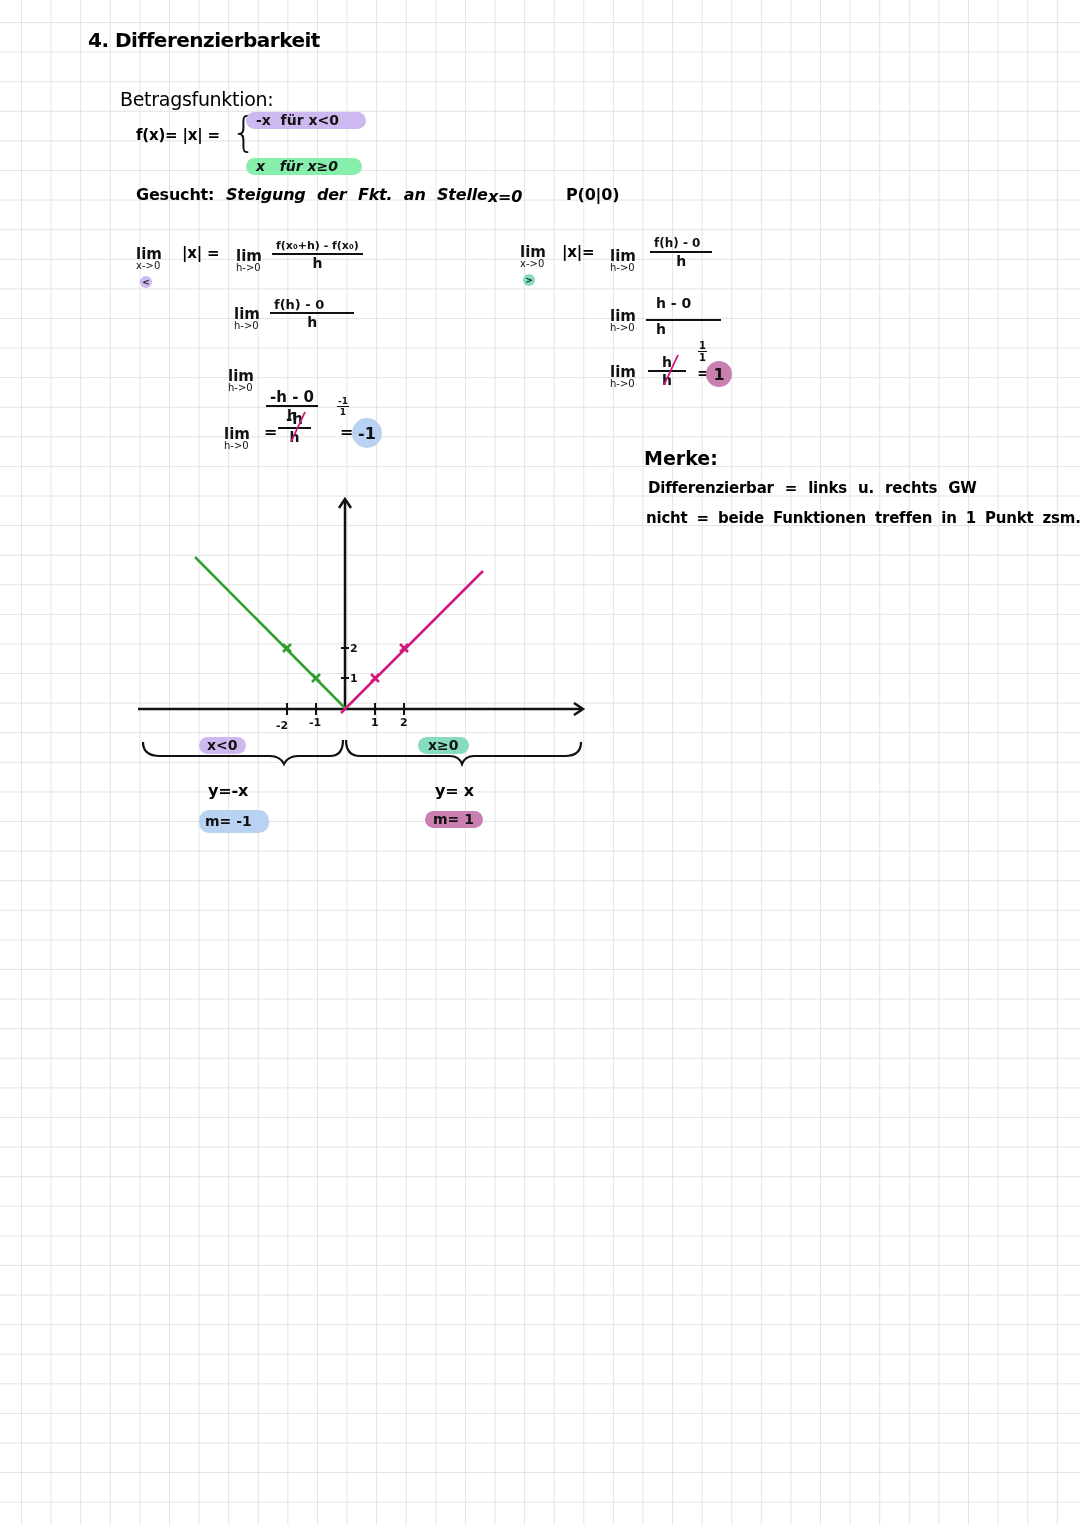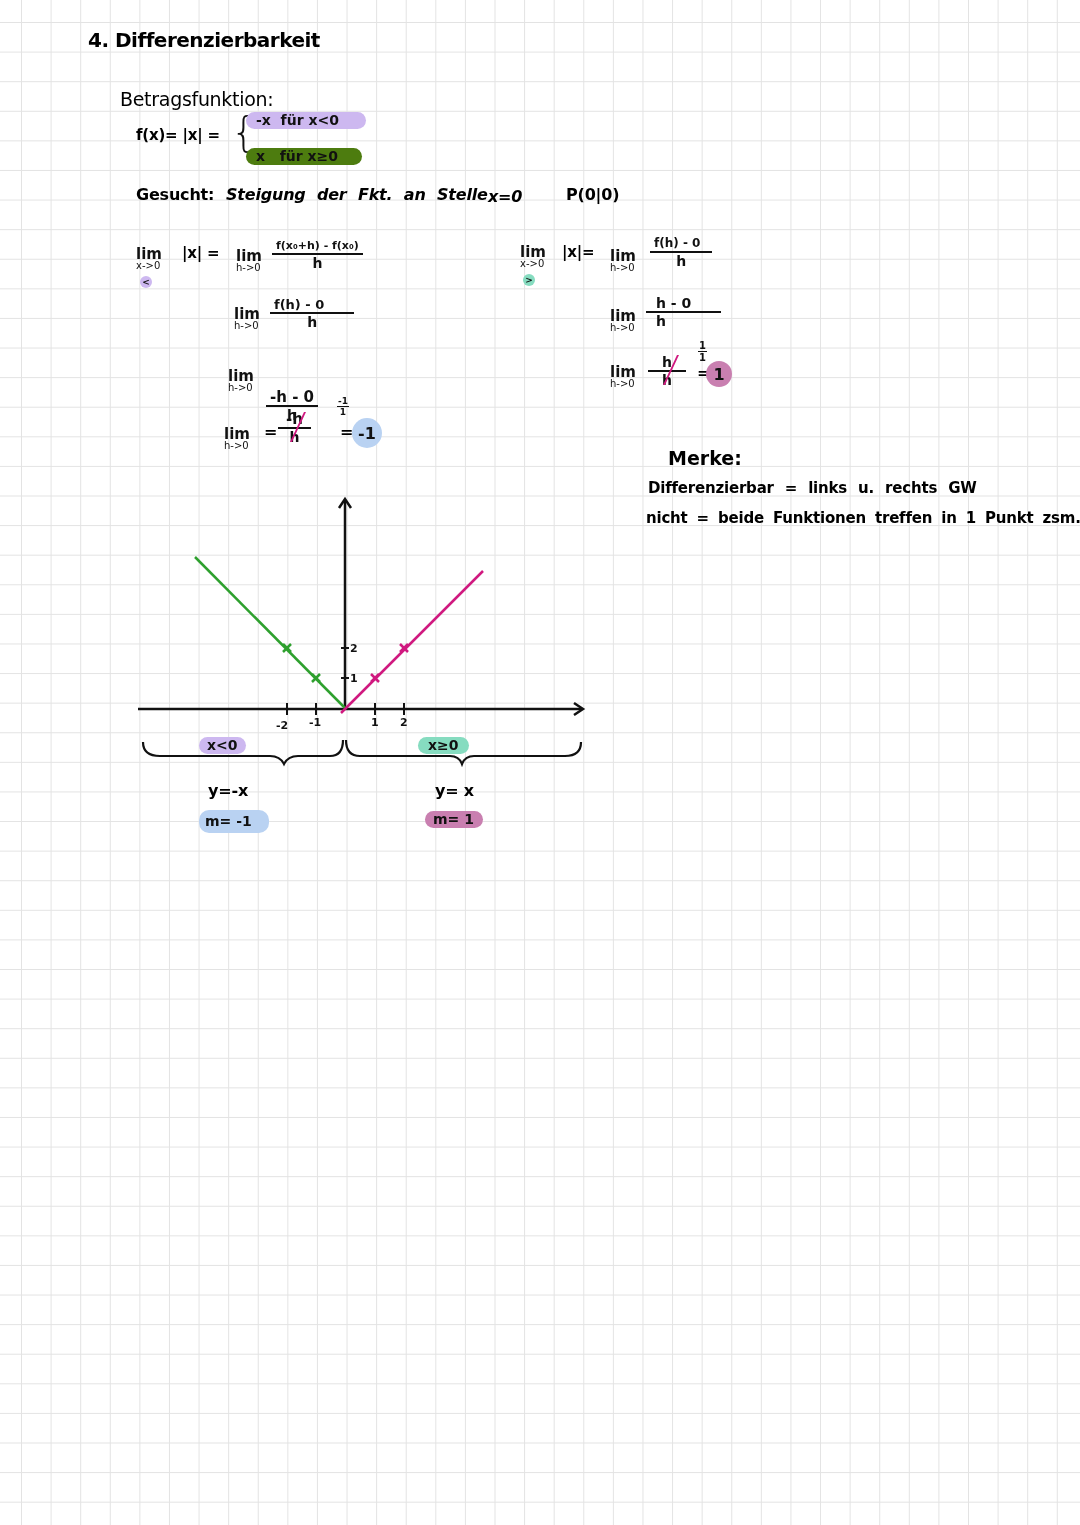--- a/index.html
+++ b/index.html
@@ -44,21 +44,21 @@
   <span>4.</span>
   <span>Differenzierbarkeit</span>
 </div>
 
 <div class="abs hand sub" style="left:120px; top:88px;">Betragsfunktion:</div>
 <div class="abs hand txt" style="left:136px; top:126px; font-size:15px;">f(x)= |x| =</div>
 <div class="abs" style="left:231px; top:112px; font-size:40px; line-height:40px; font-weight:200;">{</div>
 <div class="abs pill" style="left:246px; top:112px; background:#cdb8f0; width:100px;">
   <span>-x</span>&nbsp;&nbsp;<span>für x&lt;0</span>
 </div>
-<div class="abs pill" style="left:246px; top:148px; background:#4d7c0f; width:96px;">
+<div class="abs pill" style="left:246px; top:158px; background:#86efac; width:96px;font-style:italic;">
   <span>x</span>&nbsp;&nbsp;&nbsp;<span>für x≥0</span>
 </div>
 
 <div class="abs hand txt" style="left:136px; top:185px;">Gesucht:</div>
 <div class="abs hand txt" style="left:226px; top:185px; word-spacing:6px;font-style:italic;">Steigung der Fkt. an Stelle</div>
 <div class="abs hand txt" style="left:488px; top:187px; font-style:italic;">x=0</div>
 <div class="abs hand txt" style="left:566px; top:185px;">P(0|0)</div>
 
 <div class="abs lim" style="left:136px; top:248px;">
   <span class="l">lim</span>
@@ -125,41 +125,41 @@
 <div class="abs frac" style="left:650px; top:236px;">
   <span class="num" style="font-size:12px; padding:0 12px 0 4px;">f(h) - 0</span>
   <span class="den">h</span>
 </div>
 
 <div class="abs lim" style="left:610px; top:310px;">
   <span class="l">lim</span>
   <span class="s">h-&gt;0</span>
 </div>
 <div class="abs frac" style="left:646px; top:296px; align-items:flex-start;">
-  <span class="num" style="font-size:14px; padding:0 30px 0 10px;">h - 0</span>
+  <span class="num" style="font-size:14px; padding:0 30px 8px 10px;">h - 0</span>
   <span class="den" style="padding-left:10px;">h</span>
 </div>
 
 <div class="abs lim" style="left:610px; top:366px;">
   <span class="l">lim</span>
   <span class="s">h-&gt;0</span>
 </div>
 <div class="abs frac" style="left:648px; top:355px;">
   <span class="num" style="font-size:14px; padding:0 14px;">h</span>
   <span class="den">h</span>
 </div>
 <div class="abs" style="left:670px; top:355px; width:12px; height:30px; border-left:2px solid #d0197f; transform:skewX(-25deg);"></div>
 <div class="abs frac" style="left:698px; top:340px;">
   <span class="num" style="font-size:10px; padding:0 1px; border-bottom-width:1px; line-height:11px;">1</span>
   <span class="den" style="font-size:10px; line-height:11px;">1</span>
 </div>
 <div class="abs hand txt" style="left:697px; top:363px;">=</div>
 <div class="abs circle" style="left:706px; top:361px; width:26px; height:26px; background:#c97fb0;">1</div>
 
-<div class="abs hand" style="left:644px; top:447px; font-size:19px; font-weight:bold;margin-left:24px;">Merke:</div>
+<div class="abs hand" style="left:644px; top:447px; font-size:19px; font-weight:bold;">Merke:</div>
 <div class="abs hand txt" style="left:648px; top:479px; font-size:15px; word-spacing:6px;">Differenzierbar = links u. rechts GW</div>
 <div class="abs hand txt" style="left:646px; top:509px; font-size:15px; word-spacing:4px;">nicht = beide Funktionen treffen in 1 Punkt zsm.</div>
 
 <svg width="1080" height="1525">
 
   <line x1="138" y1="709" x2="582" y2="709" stroke="#111" stroke-width="2.5"></line>
   <polyline points="574,703 583,709 574,715" fill="none" stroke="#111" stroke-width="2.5"></polyline>
 
   <line x1="345" y1="500" x2="345" y2="709" stroke="#111" stroke-width="2.5"></line>
   <polyline points="339,508 345,499 351,508" fill="none" stroke="#111" stroke-width="2.5"></polyline>

